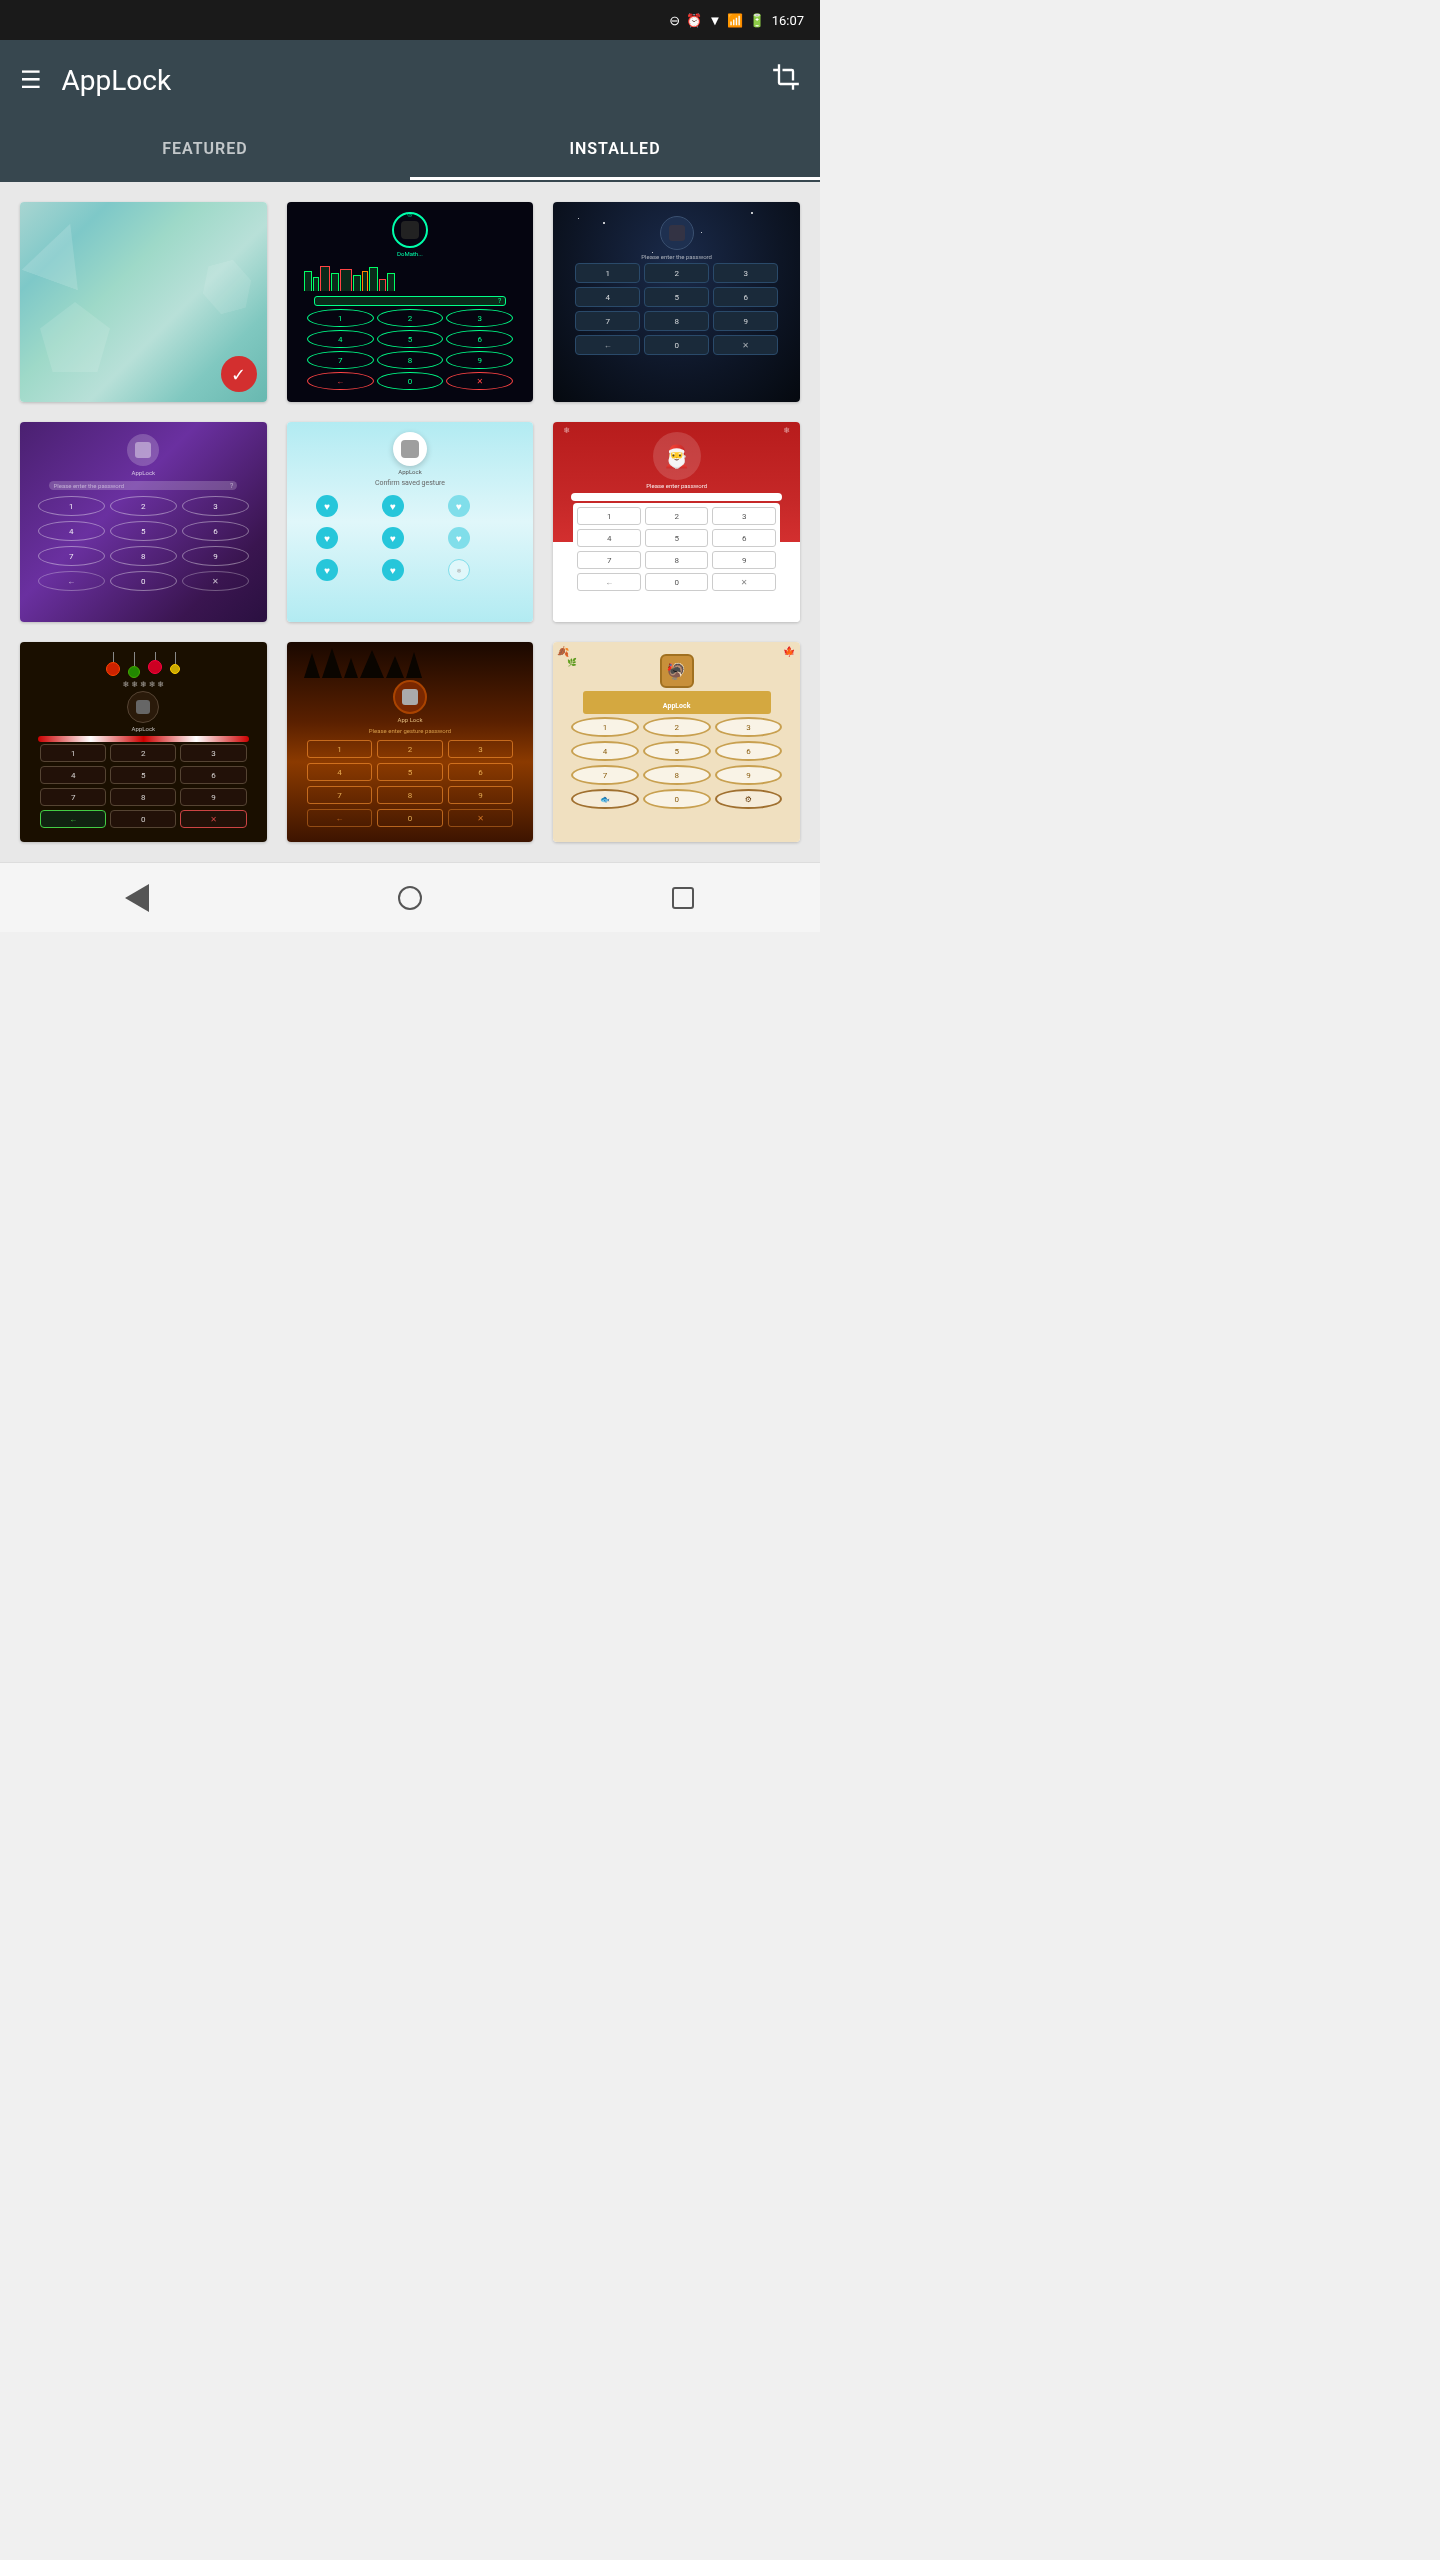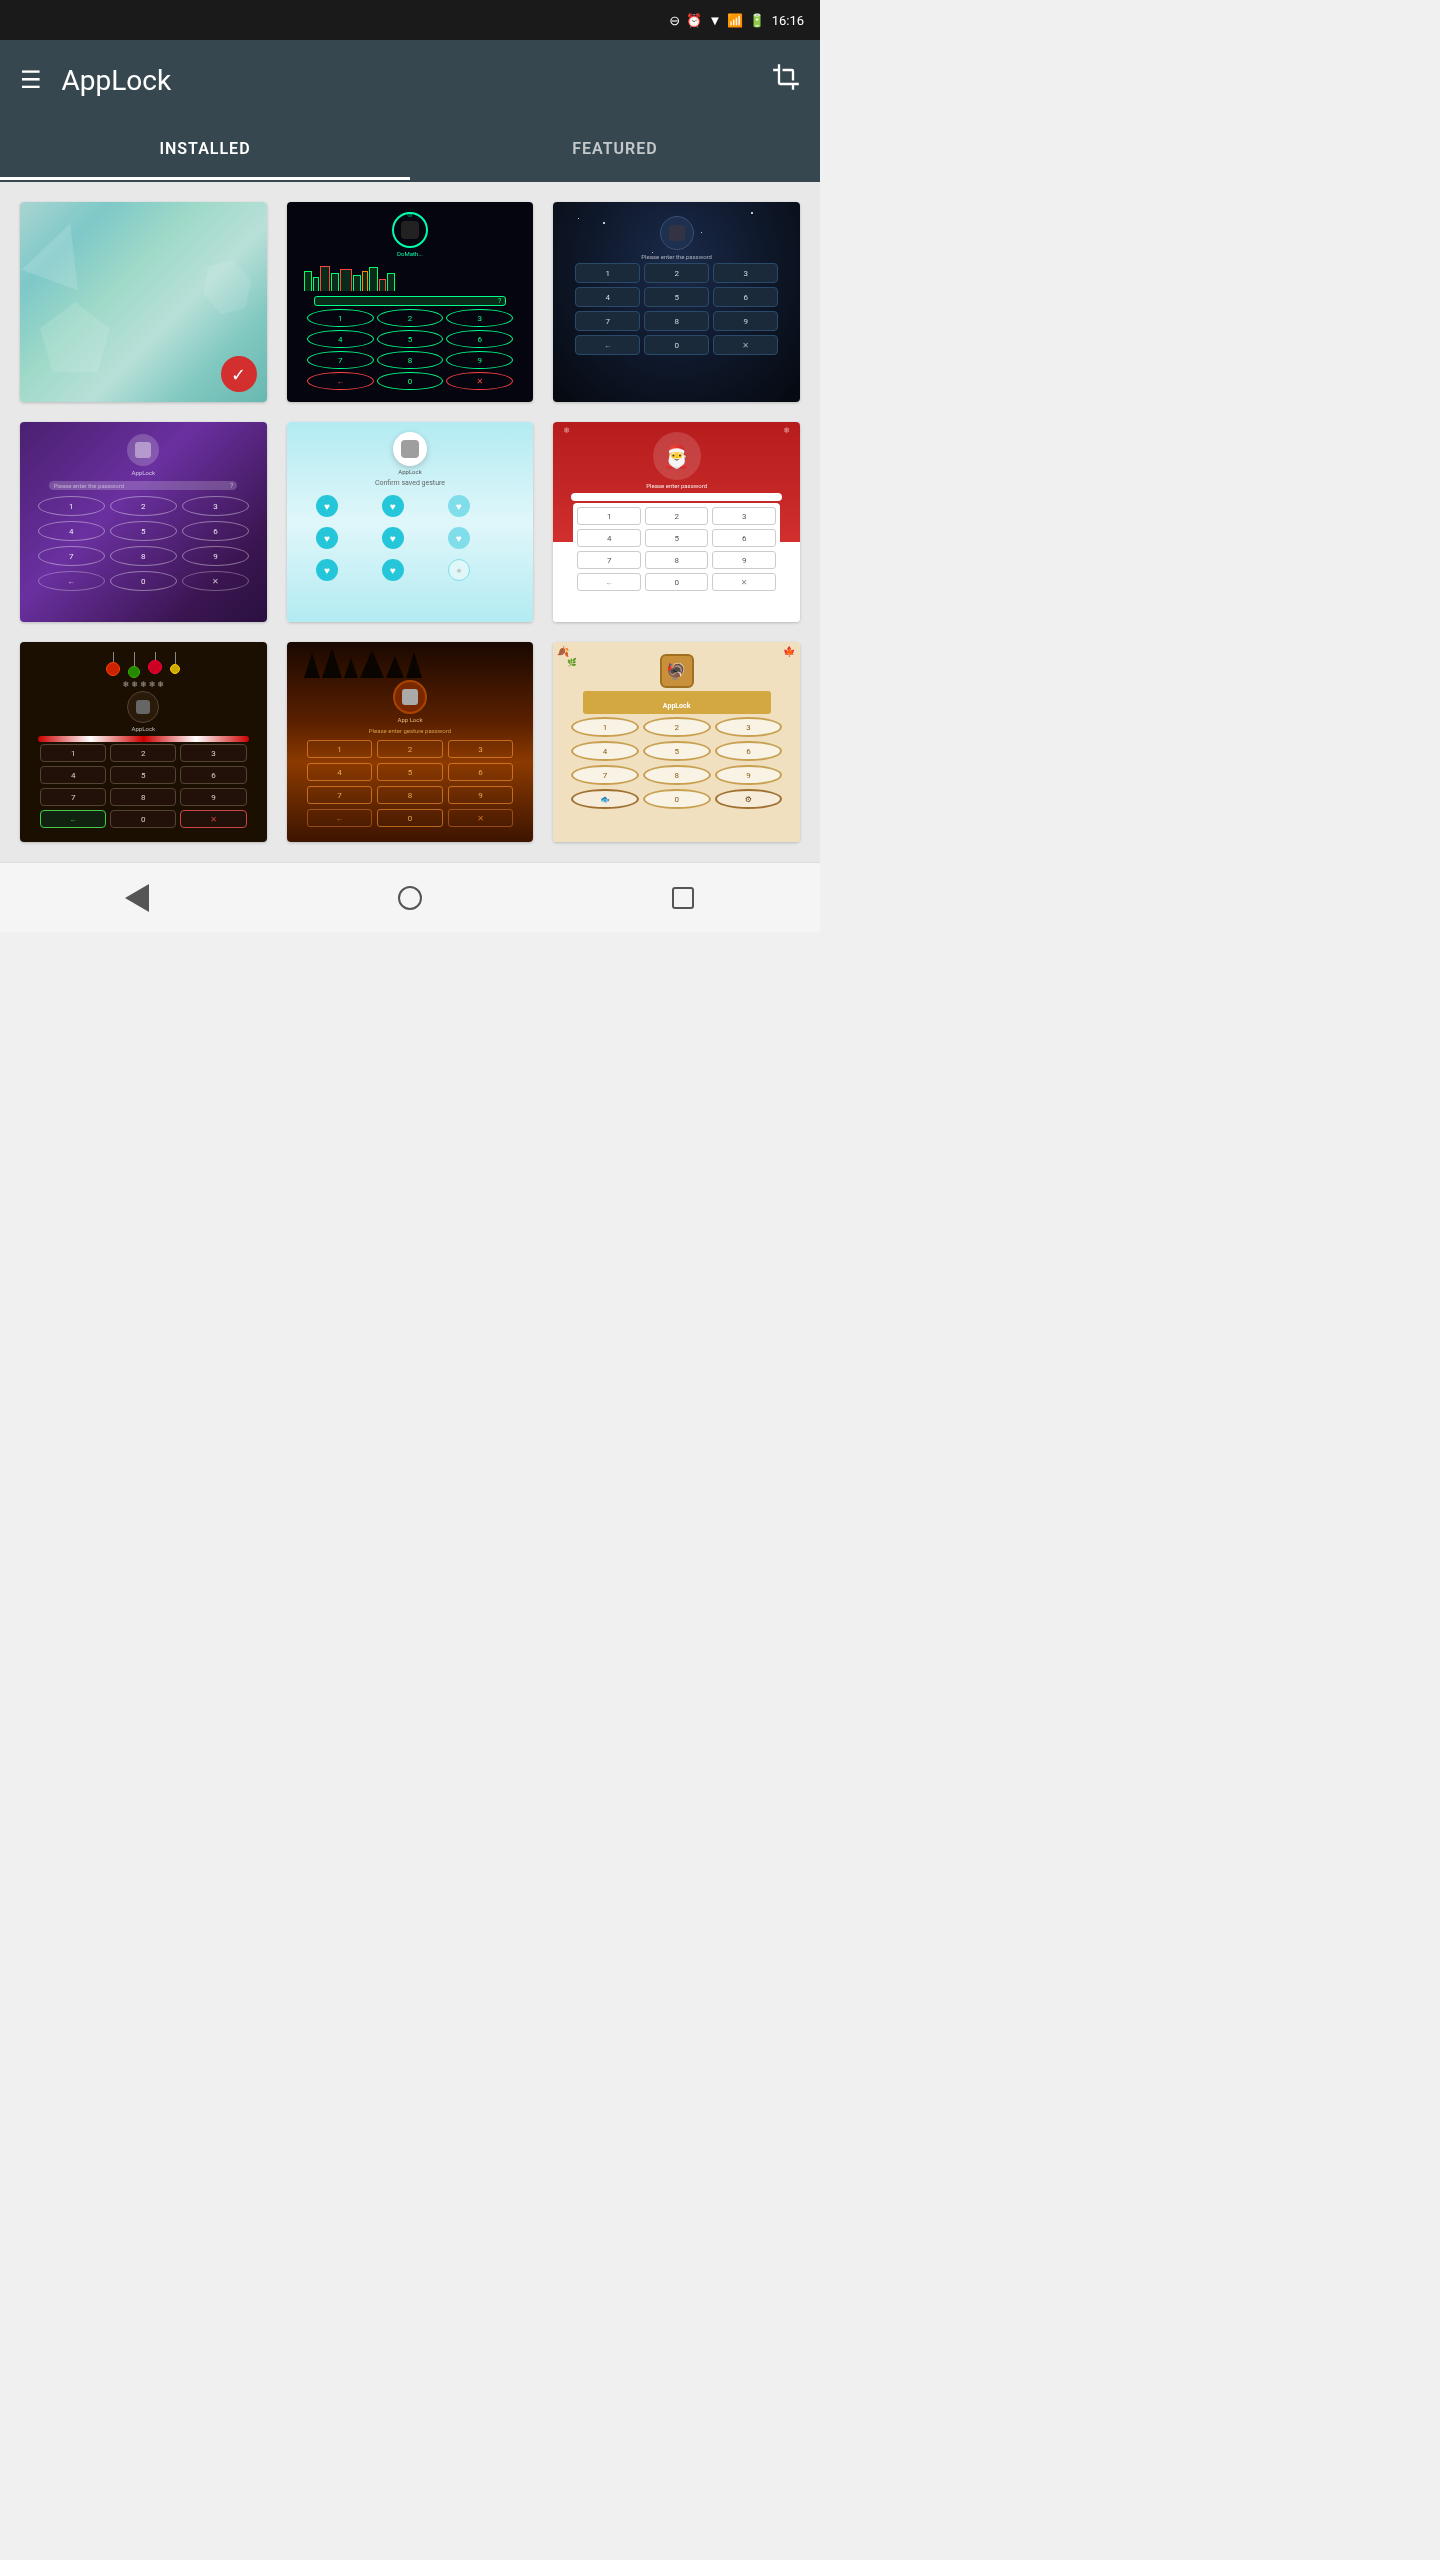--- a/index.html
+++ b/index.html
@@ -188,43 +188,43 @@
 </head>
 <body>
 
 <div class="status-bar">
   <div class="status-bar-icons">
     <span>⊖</span>
     <span>⏰</span>
     <span>▼</span>
     <span>📶</span>
     <span>🔋</span>
-    <span>16:16</span>
+    <span>16:07</span>
   </div>
 </div>
 
 <div class="app-bar">
   <div class="app-bar-left">
     <span class="hamburger-icon">☰</span>
     <span class="app-title">AppLock</span>
   </div>
   <span class="crop-icon">
     
     <svg width="28" height="28" viewBox="0 0 24 24" fill="white" xmlns="http://www.w3.org/2000/svg">
       <path d="M17 15h2V7a2 2 0 0 0-2-2H9v2h8v8zM7 17V1H5v4H1v2h4v10a2 2 0 0 0 2 2h10v4h2v-4h4v-2H7z"></path>
     </svg>
   </span>
 </div>
 
 <div class="tab-bar">
+  <div class="tab">
+    <span>FEATURED</span>
+  </div>
   <div class="tab active">
     <span>INSTALLED</span>
-  </div>
-  <div class="tab">
-    <span>FEATURED</span>
   </div>
 </div>
 
 <div class="themes-grid">
 
   <div class="theme-card">
     <div class="theme-inner theme-teal" style="background: linear-gradient(135deg, #a8d5d1 0%, #7ec8c8 20%, #9ed9c8 40%, #b8e0d8 60%, #80c8c0 80%, #68b8b0 100%); position:relative;">
 
       <div style="position:absolute;top:20px;left:10px;width:60px;height:60px;background:rgba(255,255,255,0.15);transform:rotate(20deg);clip-path:polygon(50% 0%, 100% 100%, 0% 100%);"></div>
       <div style="position:absolute;top:60px;right:15px;width:50px;height:50px;background:rgba(255,255,255,0.1);transform:rotate(-15deg);clip-path:polygon(25% 0%, 75% 0%, 100% 50%, 75% 100%, 25% 100%, 0% 50%);"></div>

